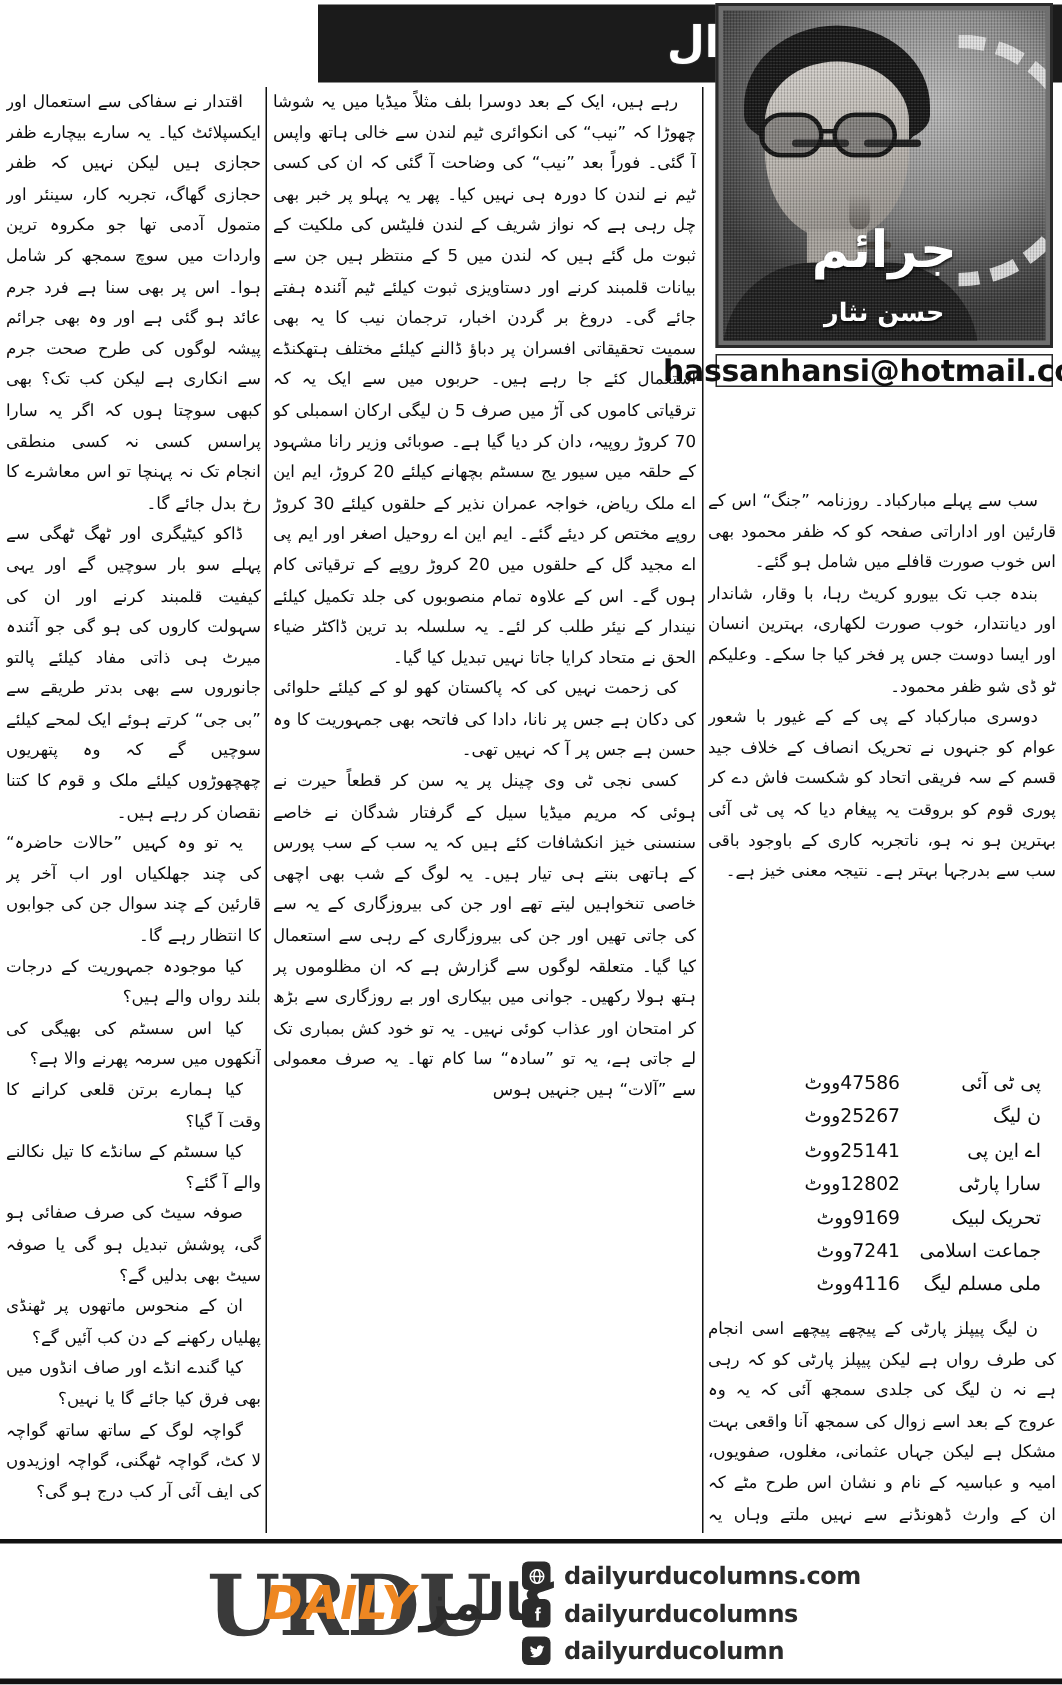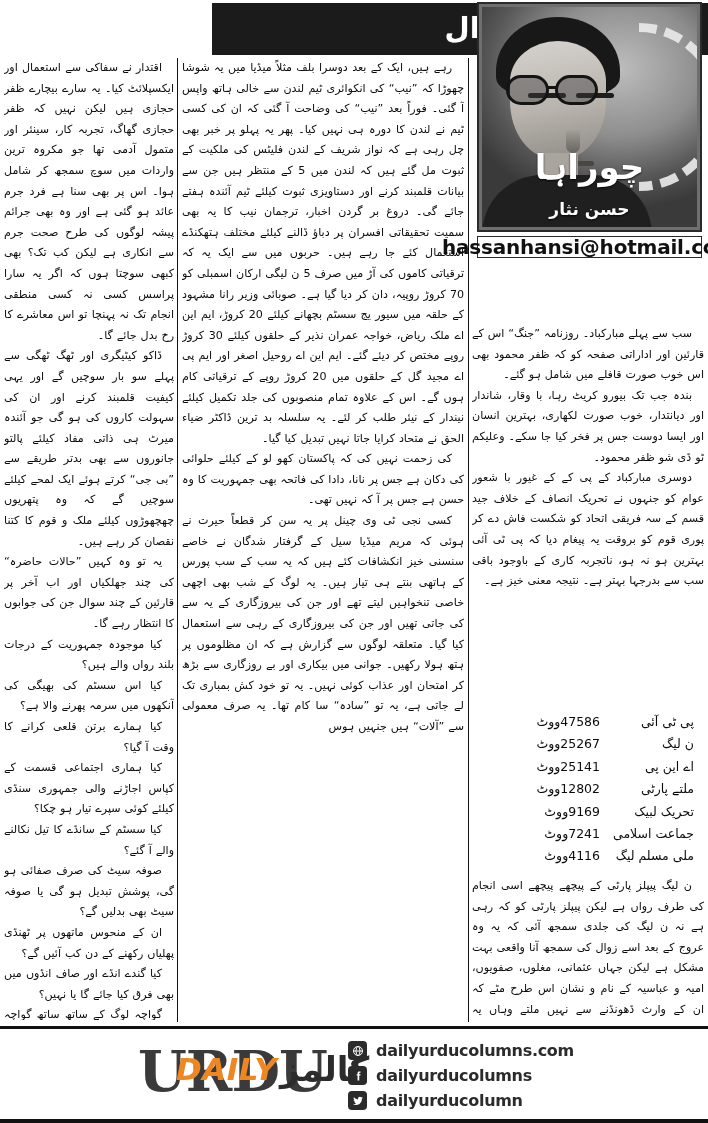--- a/index.html
+++ b/index.html
@@ -390,42 +390,41 @@
           </div>
           <div class="glasses">
             <div class="lens l"></div>
             <div class="lens r"></div>
             <div class="bridge"></div>
           </div>
           <div class="neck"></div>
           <div class="shoulders"></div>
         </div>
         <div class="halftone"></div>
-        <div class="col-logo">چوراہا</div>
+        <div class="col-logo">جرائم</div>
         <div class="author-name">حسن نثار</div>
       </div>
     </div>
     <div class="email-box">
       <span class="email-text">hassanhansi@hotmail.com</span>
     </div>
   </div>
 
   <div class="article">
 
     <div class="rule r1"></div>
     <div class="rule r2"></div>
 
     <div class="col col-left">
       <p>اقتدار نے سفاکی سے استعمال اور ایکسپلائٹ کیا۔ یہ سارے بیچارے ظفر حجازی ہیں لیکن نہیں کہ ظفر حجازی گھاگ، تجربہ کار، سینئر اور متمول آدمی تھا جو مکروہ ترین واردات میں سوچ سمجھ کر شامل ہوا۔ اس پر بھی سنا ہے فرد جرم عائد ہو گئی ہے اور وہ بھی جرائم پیشہ لوگوں کی طرح صحت جرم سے انکاری ہے لیکن کب تک؟ بھی کبھی سوچتا ہوں کہ اگر یہ سارا پراسس کسی نہ کسی منطقی انجام تک نہ پہنچا تو اس معاشرے کا رخ بدل جائے گا۔</p>
       <p>ڈاکو کیٹیگری اور ٹھگ ٹھگی سے پہلے سو بار سوچیں گے اور یہی کیفیت قلمبند کرنے اور ان کی سہولت کاروں کی ہو گی جو آئندہ میرٹ ہی ذاتی مفاد کیلئے پالتو جانوروں سے بھی بدتر طریقے سے ”بی جی“ کرتے ہوئے ایک لمحے کیلئے سوچیں گے کہ وہ پتھریوں چھچھوڑوں کیلئے ملک و قوم کا کتنا نقصان کر رہے ہیں۔</p>
       <p>یہ تو وہ کہیں ”حالات حاضرہ“ کی چند جھلکیاں اور اب آخر پر قارئین کے چند سوال جن کی جوابوں کا انتظار رہے گا۔</p>
       <p>کیا موجودہ جمہوریت کے درجات بلند رواں والے ہیں؟</p>
       <p>کیا اس سسٹم کی بھیگی کی آنکھوں میں سرمہ پھرنے والا ہے؟</p>
       <p>کیا ہمارے برتن قلعی کرانے کا وقت آ گیا؟</p>
-      <p>کیا ہماری اجتماعی قسمت کے کپاس اجاڑنے والی جمہوری سنڈی کیلئے کوئی سپرے تیار ہو چکا؟</p>
       <p>کیا سسٹم کے سانڈے کا تیل نکالنے والے آ گئے؟</p>
       <p>صوفہ سیٹ کی صرف صفائی ہو گی، پوشش تبدیل ہو گی یا صوفہ سیٹ بھی بدلیں گے؟</p>
       <p>ان کے منحوس ماتھوں پر ٹھنڈی پھلیاں رکھنے کے دن کب آئیں گے؟</p>
       <p>کیا گندے انڈے اور صاف انڈوں میں بھی فرق کیا جائے گا یا نہیں؟</p>
       <p>گواچہ لوگ کے ساتھ ساتھ گواچہ لا کٹ، گواچہ ٹھگنی، گواچہ اوزیدوں کی ایف آئی آر کب درج ہو گی؟</p>
 
     </div>
 
     <div class="col col-mid">
       <p>رہے ہیں، ایک کے بعد دوسرا بلف مثلاً میڈیا میں یہ شوشا چھوڑا کہ ”نیب“ کی انکوائری ٹیم لندن سے خالی ہاتھ واپس آ گئی۔ فوراً بعد ”نیب“ کی وضاحت آ گئی کہ ان کی کسی ٹیم نے لندن کا دورہ ہی نہیں کیا۔ پھر یہ پہلو پر خبر بھی چل رہی ہے کہ نواز شریف کے لندن فلیٹس کی ملکیت کے ثبوت مل گئے ہیں کہ لندن میں 5 کے منتظر ہیں جن سے بیانات قلمبند کرنے اور دستاویزی ثبوت کیلئے ٹیم آئندہ ہفتے جائے گی۔ دروغ بر گردن اخبار، ترجمان نیب کا یہ بھی سمیت تحقیقاتی افسران پر دباؤ ڈالنے کیلئے مختلف ہتھکنڈے استعمال کئے جا رہے ہیں۔ حربوں میں سے ایک یہ کہ ترقیاتی کاموں کی آڑ میں صرف 5 ن لیگی ارکان اسمبلی کو 70 کروڑ روپیہ، دان کر دیا گیا ہے۔ صوبائی وزیر رانا مشہود کے حلقہ میں سیور یج سسٹم بچھانے کیلئے 20 کروڑ، ایم این اے ملک ریاض، خواجہ عمران نذیر کے حلقوں کیلئے 30 کروڑ روپے مختص کر دیئے گئے۔ ایم این اے روحیل اصغر اور ایم پی اے مجید گل کے حلقوں میں 20 کروڑ روپے کے ترقیاتی کام ہوں گے۔ اس کے علاوہ تمام منصوبوں کی جلد تکمیل کیلئے نیندار کے نیئر طلب کر لئے۔ یہ سلسلہ بد ترین ڈاکٹر ضیاء الحق نے متحاد کرایا جاتا نہیں تبدیل کیا گیا۔</p>
@@ -446,21 +445,21 @@
         </div>
         <div class="result-row">
           <span class="party">ن لیگ</span>
           <span class="votes"><span class="num">25267</span>ووٹ</span>
         </div>
         <div class="result-row">
           <span class="party">اے این پی</span>
           <span class="votes"><span class="num">25141</span>ووٹ</span>
         </div>
         <div class="result-row">
-          <span class="party">ملتے پارٹی</span>
+          <span class="party">سارا پارٹی</span>
           <span class="votes"><span class="num">12802</span>ووٹ</span>
         </div>
         <div class="result-row">
           <span class="party">تحریک لبیک</span>
           <span class="votes"><span class="num">9169</span>ووٹ</span>
         </div>
         <div class="result-row">
           <span class="party">جماعت اسلامی</span>
           <span class="votes"><span class="num">7241</span>ووٹ</span>
         </div>

